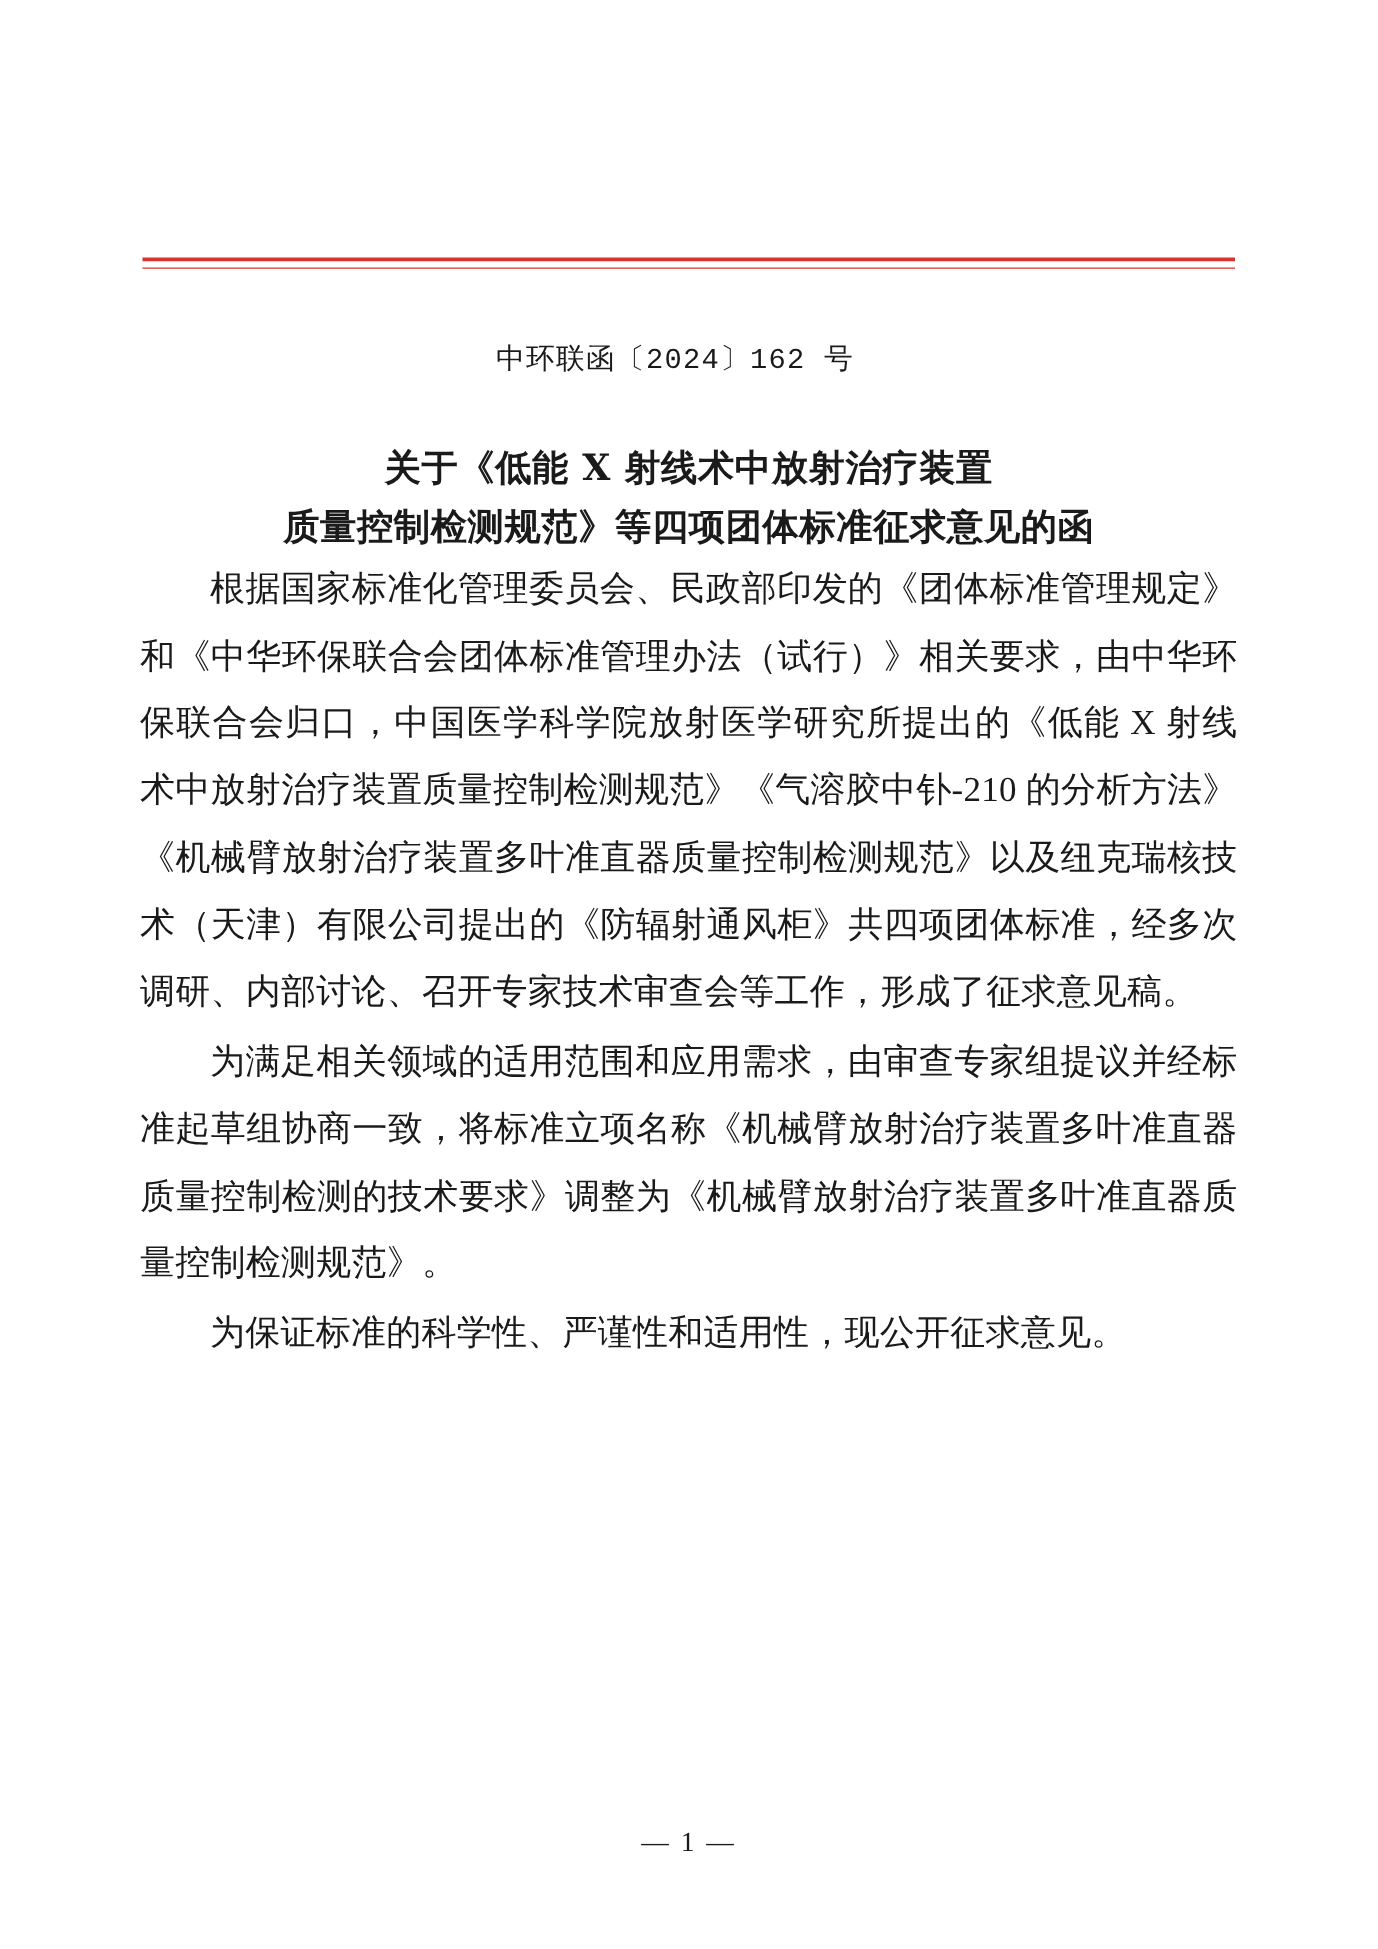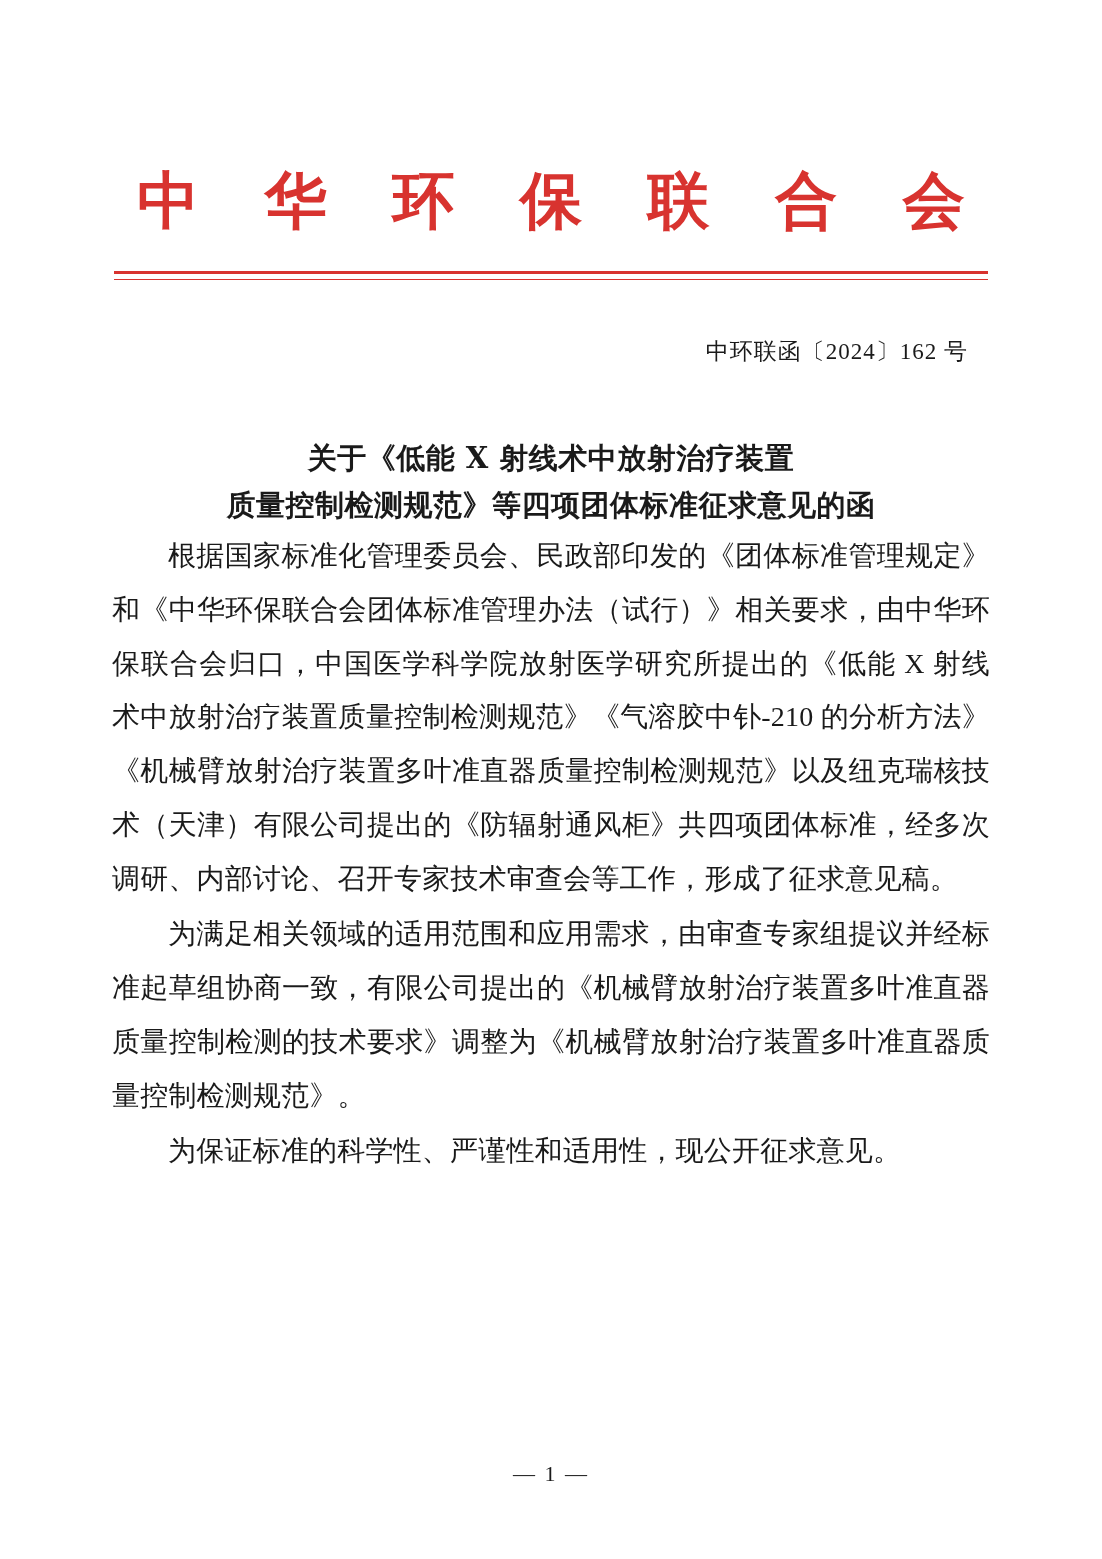--- a/index.html
+++ b/index.html
@@ -46,29 +46,29 @@
     background: #d8332f;
   }
   .rule-thin {
     height: 1px;
     background: #d8332f;
     margin-top: 5px;
   }
   
   .docnumber {
     margin-top: 56px;
-    text-align: right;
+    text-align: center;
     padding-right: 22px;
     font-size: 23px;
     letter-spacing: 1px;
-    font-family: Liberation Serif, serif;
+    font-family: Liberation Mono, monospace;
   }
   
   .doc-title {
-    margin-top: 68px;
+    margin-top: 49px;
     text-align: center;
     font-weight: bold;
     font-size: 29px;
     line-height: 1.62;
     font-family: "DejaVu Serif", "Liberation Serif", serif;
     letter-spacing: 0.5px;
   }
   .doc-title .line { display: block; }
   
   .salutation {
@@ -96,36 +96,35 @@
     font-size: 22px;
     letter-spacing: 2px;
   }
 </style>
 </head>
 <body>
 
 <div class="page">
 
   <div class="letterhead">
-    <div class="letterhead-title">中 华 环 保 联 合 会</div>
     <div class="rule-wrap">
       <div class="rule-thick"></div>
       <div class="rule-thin"></div>
     </div>
   </div>
 
   <div class="docnumber">中环联函〔2024〕162 号</div>
 
   <div class="doc-title">
     <span class="line">关于《低能 X 射线术中放射治疗装置</span>
     <span class="line">质量控制检测规范》等四项团体标准征求意见的函</span>
   </div>
 
 
   <p class="para">根据国家标准化管理委员会、民政部印发的《团体标准管理规定》和《中华环保联合会团体标准管理办法（试行）》相关要求，由中华环保联合会归口，中国医学科学院放射医学研究所提出的《低能 X 射线术中放射治疗装置质量控制检测规范》《气溶胶中钋-210 的分析方法》《机械臂放射治疗装置多叶准直器质量控制检测规范》以及纽克瑞核技术（天津）有限公司提出的《防辐射通风柜》共四项团体标准，经多次调研、内部讨论、召开专家技术审查会等工作，形成了征求意见稿。</p>
 
-  <p class="para">为满足相关领域的适用范围和应用需求，由审查专家组提议并经标准起草组协商一致，有限公司提出的《机械臂放射治疗装置多叶准直器质量控制检测的技术要求》调整为《机械臂放射治疗装置多叶准直器质量控制检测规范》。</p>
+  <p class="para">为满足相关领域的适用范围和应用需求，由审查专家组提议并经标准起草组协商一致，将标准立项名称《机械臂放射治疗装置多叶准直器质量控制检测的技术要求》调整为《机械臂放射治疗装置多叶准直器质量控制检测规范》。</p>
 
   <p class="para">为保证标准的科学性、严谨性和适用性，现公开征求意见。</p>
 
   <div class="page-footer">— 1 —</div>
 
 </div>
 
 </body></html>

